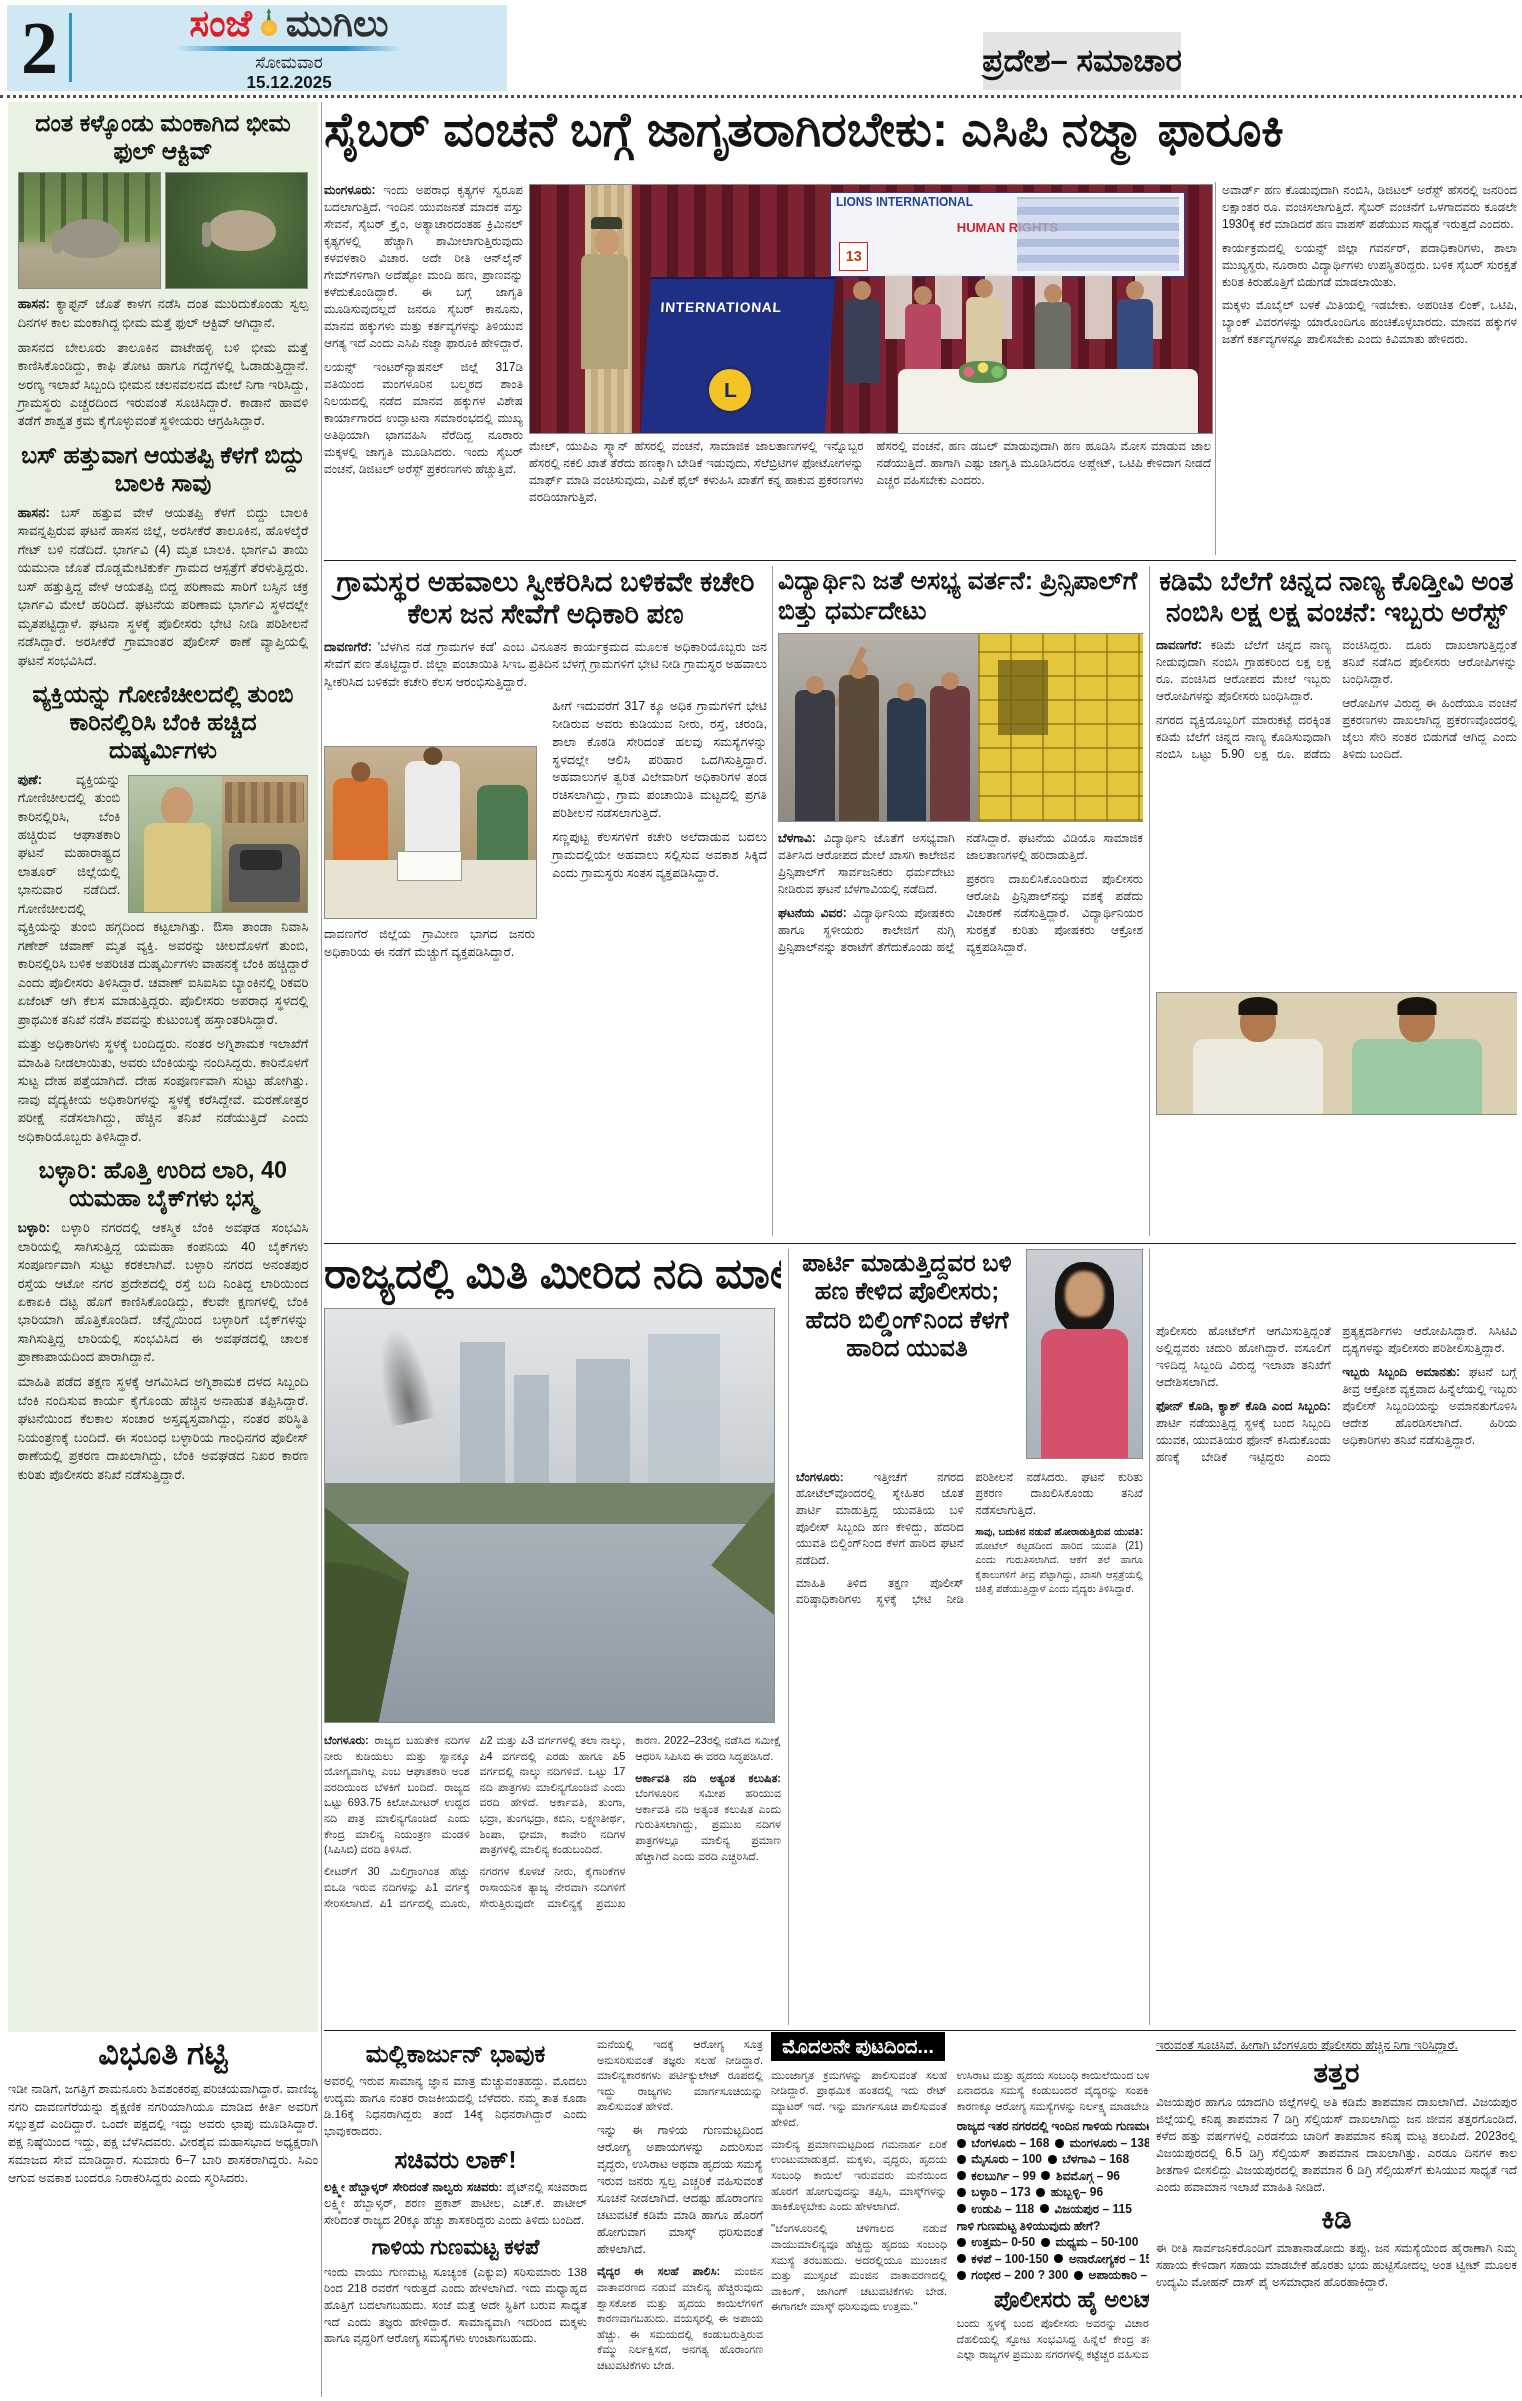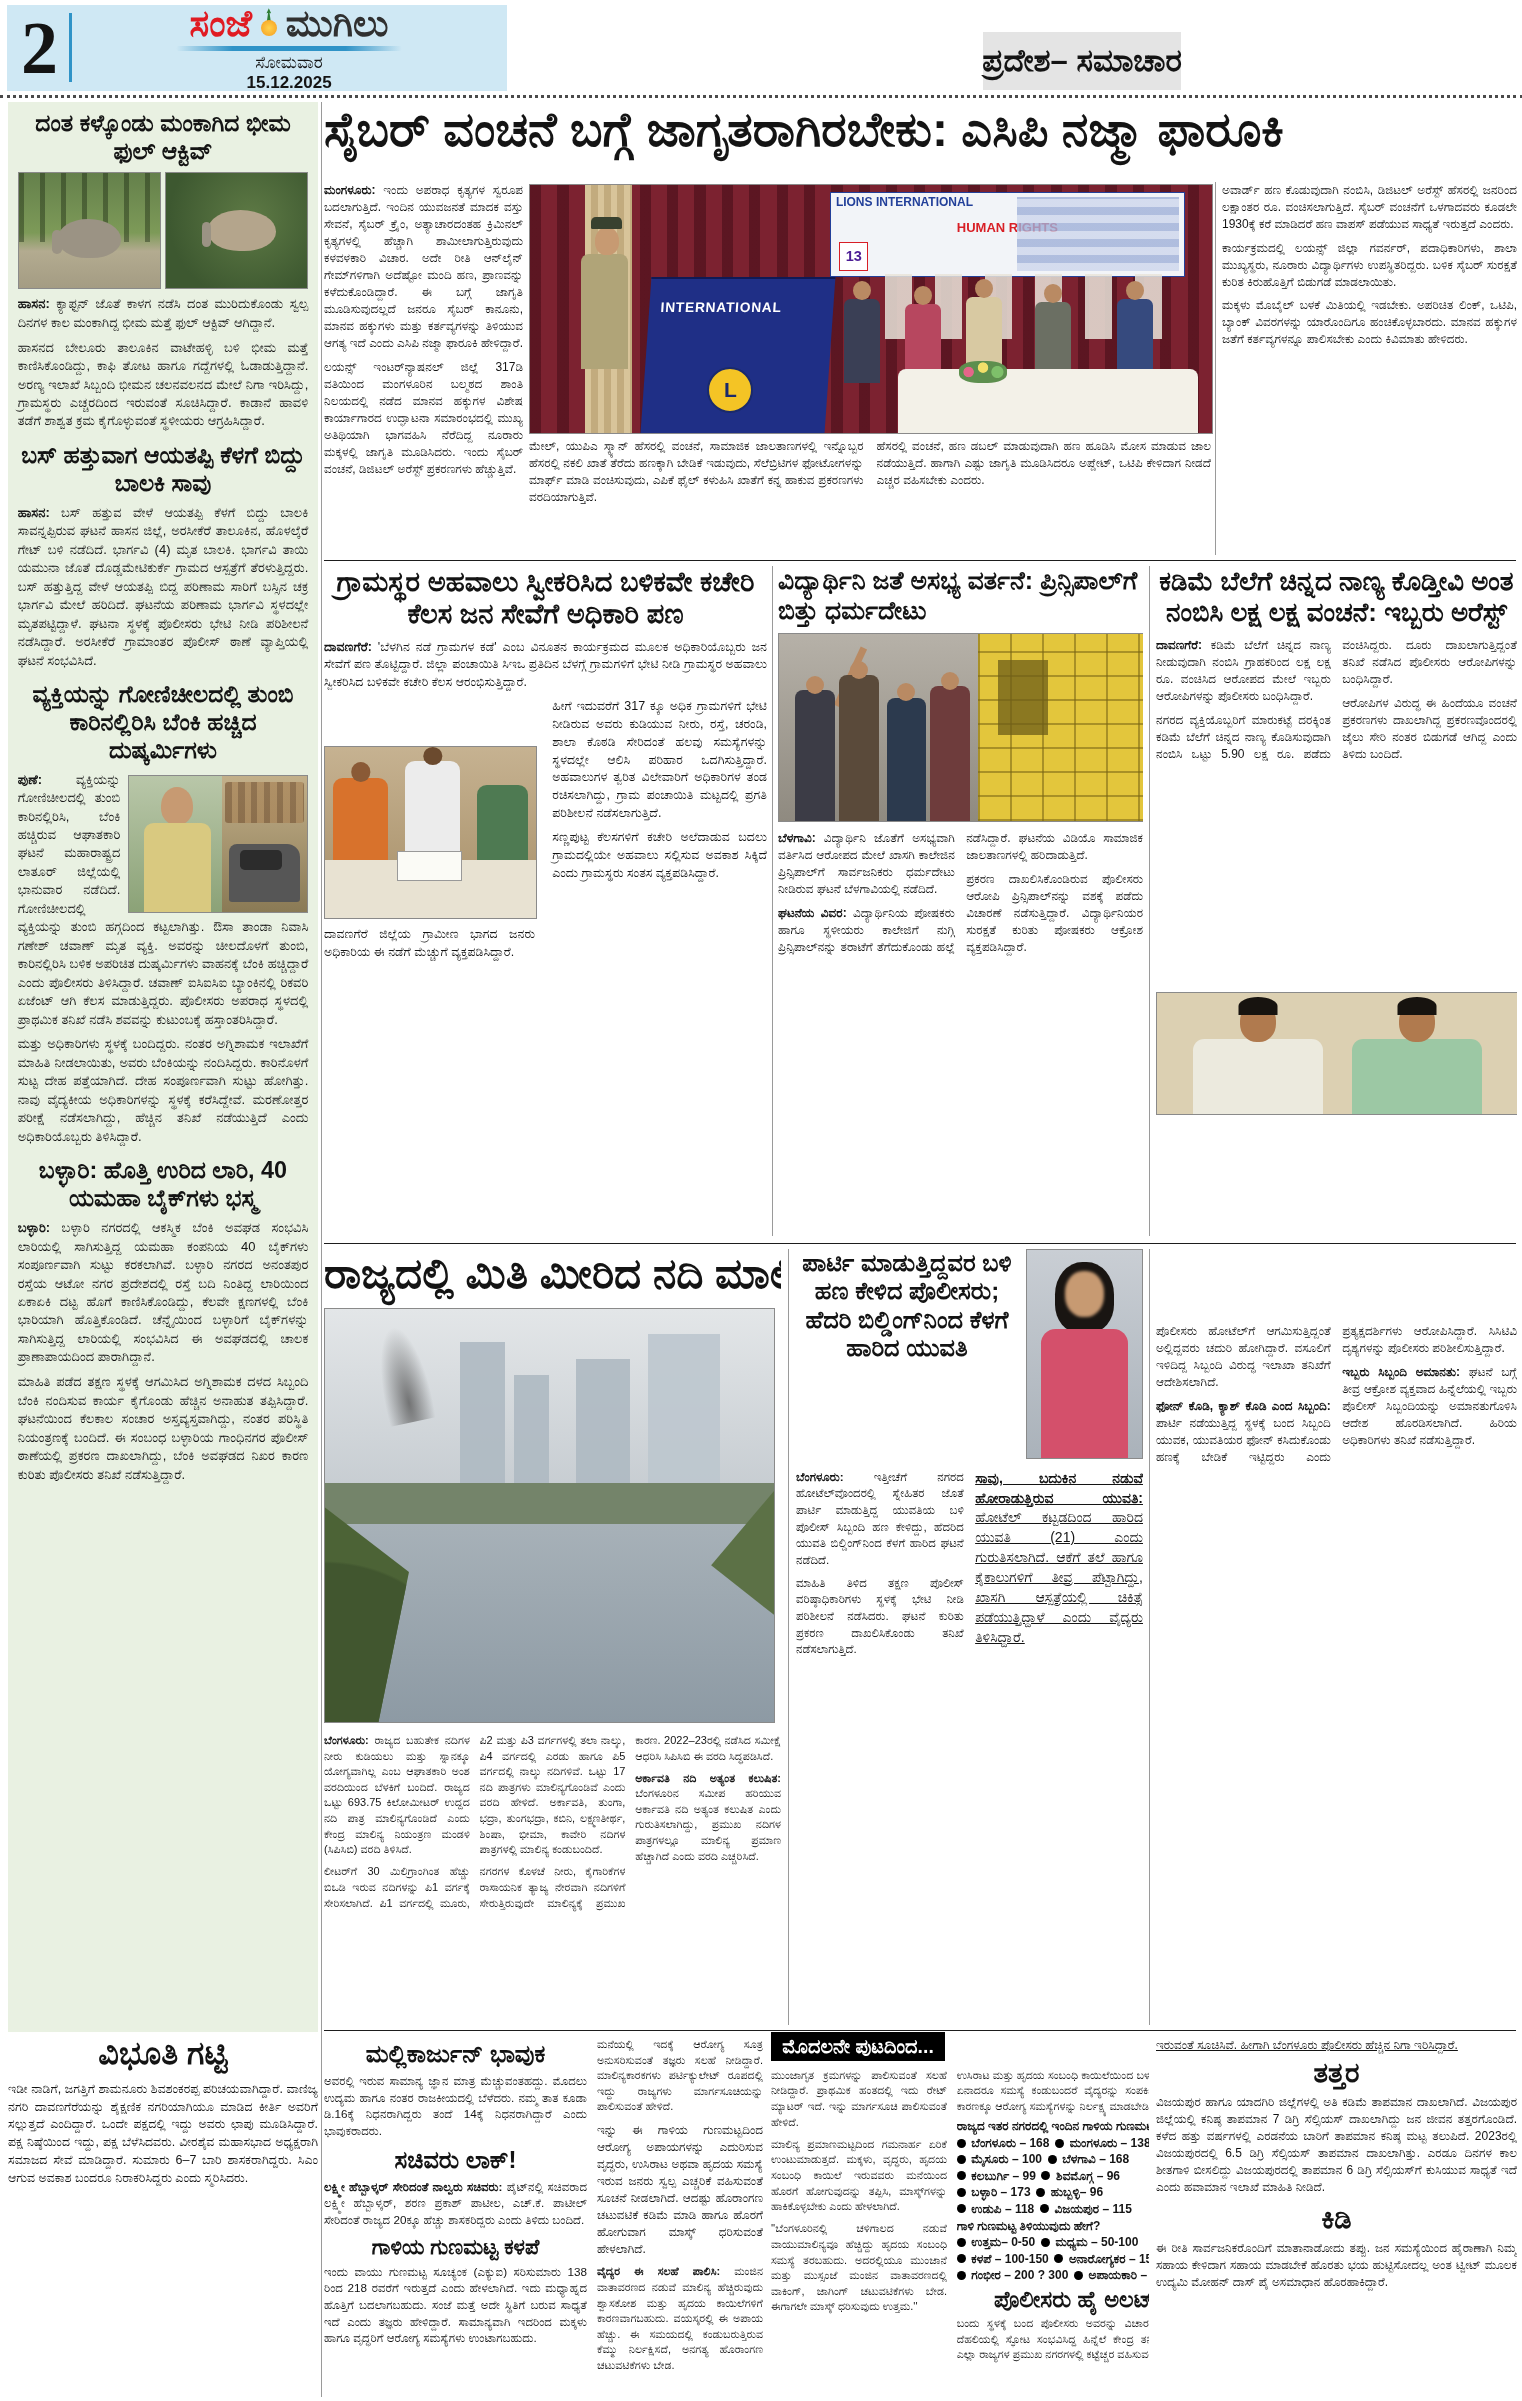--- a/index.html
+++ b/index.html
@@ -54,21 +54,21 @@
   .sack-car{position:absolute;right:4%;bottom:8%;width:40%;height:42%;background:#565656;border-radius:8px 13px 3.2px 3.2px;}
   .sack-car:after{content:"";position:absolute;left:15%;top:10%;width:60%;height:35%;background:#2c2c2c;border-radius:4.8px;}
   .sack-crowd{position:absolute;right:2%;top:4%;width:44%;height:30%;background:repeating-linear-gradient(90deg,#7c5b3a 0 6.5px,#a88458 6.5px 13px);opacity:.7;border-radius:3.2px;}
   
   .confph{left:529px;top:184px;width:682px;height:248px;background:#7c2230;}
   .conf-curt{position:absolute;inset:0;background:repeating-linear-gradient(90deg,rgba(60,10,20,.5) 0 11.3px,rgba(0,0,0,0) 11.3px 27.4px);}
   .conf-beige{position:absolute;left:8%;top:0;width:7%;height:100%;background:repeating-linear-gradient(90deg,#d8c49a 0 6.5px,#c2ab7e 6.5px 13px);}
   .conf-banner{position:absolute;left:44%;top:3%;width:52%;height:34%;background:#f2f4f8;border:1.6px solid #23409a;padding:1.6px 4.8px;box-sizing:border-box;}
   .conf-banner .t1{color:#23409a;font-weight:bold;font-size:12px;}
   .conf-banner .t2{color:#d81f26;font-weight:bold;font-size:13px;text-align:center;margin-top:11.3px;}
-  .conf-day{position:absolute;left:8px;bottom:4.8px;width:27.4px;height:27.4px;background:#fff;border:1.6px solid #d81f26;color:#4c1d95;font-weight:bold;font-size:14.5px;display:flex;align-items:center;justify-content:center;}
+  .conf-day{position:absolute;left:8px;bottom:4.8px;width:27.4px;height:27.4px;background:#fff;border:1.6px solid #d81f26;color:#c2410c;font-weight:bold;font-size:14.5px;display:flex;align-items:center;justify-content:center;}
   .conf-faces{position:absolute;right:4.8px;top:3.2px;width:46%;height:90%;background:repeating-linear-gradient(0deg,#cdd6ec 0 8px,#9fb0d8 8px 16px);opacity:.8;}
   .conf-podium{position:absolute;left:17%;bottom:0;width:27%;height:62%;background:#1f2f86;transform:skewX(-4deg);border-top:2.4px solid #101a55;}
   .conf-podium .pt{color:#fff;font-weight:bold;font-size:13.7px;letter-spacing:0.8px;display:block;margin:21px 0 0 11.3px;}
   .conf-logo{position:absolute;left:26%;bottom:8%;width:42px;height:42px;border-radius:50%;background:#f4c425;border:2.4px solid #1a2a6b;color:#1a2a6b;font-weight:bold;font-size:21px;display:flex;align-items:center;justify-content:center;}
   .conf-officer-head{position:absolute;left:9.5%;top:17%;width:24px;height:27.4px;background:#c79a72;border-radius:50% 50% 45% 45%;}
   .conf-officer-cap{position:absolute;left:9%;top:13%;width:31px;height:11.3px;background:#38412f;border-radius:4.8px 4.8px 1.6px 1.6px;}
   .conf-officer-body{position:absolute;left:7.5%;top:28%;width:47px;height:46%;background:#b0a478;border-radius:8px 8px 0 0;}
   .person{position:absolute;border-radius:6.5px 6.5px 0 0;}
   .person:before{content:"";position:absolute;left:50%;top:-18px;transform:translateX(-50%);width:18px;height:19.4px;background:#b98a63;border-radius:50%;}
   .conf-table{position:absolute;right:2%;bottom:0;width:44%;height:26%;background:#f3f1e8;border-radius:8px 8px 0 0;}
@@ -337,21 +337,21 @@
     <h2 class="hd" style="font-size:24px;flex:1;">ಪಾರ್ಟಿ ಮಾಡುತ್ತಿದ್ದವರ ಬಳಿ ಹಣ ಕೇಳಿದ ಪೊಲೀಸರು; ಹೆದರಿ ಬಿಲ್ಡಿಂಗ್‌ನಿಂದ ಕೆಳಗೆ ಹಾರಿದ ಯುವತಿ</h2>
     <div class="ph womanph" style="flex:0 0 auto;">
       <div class="wm-hair"></div>
         <div class="wm-face"></div>
         <div class="wm-dress"></div>
     </div>
   </div>
   <div style="column-count:2;column-gap:11.3px;height:533px;margin-top:9.7px;">
     <p class="bd" style="font-size:11.7px;"><b class="dl">ಬೆಂಗಳೂರು:</b> <span>ಇತ್ತೀಚೆಗೆ ನಗರದ ಹೋಟೆಲ್‌ವೊಂದರಲ್ಲಿ ಸ್ನೇಹಿತರ ಜೊತೆ ಪಾರ್ಟಿ ಮಾಡುತ್ತಿದ್ದ ಯುವತಿಯ ಬಳಿ ಪೊಲೀಸ್ ಸಿಬ್ಬಂದಿ ಹಣ ಕೇಳಿದ್ದು, ಹೆದರಿದ ಯುವತಿ ಬಿಲ್ಡಿಂಗ್‌ನಿಂದ ಕೆಳಗೆ ಹಾರಿದ ಘಟನೆ ನಡೆದಿದೆ.</span></p>
     <p class="bd" style="font-size:11.7px;">ಮಾಹಿತಿ ತಿಳಿದ ತಕ್ಷಣ ಪೊಲೀಸ್ ವರಿಷ್ಠಾಧಿಕಾರಿಗಳು ಸ್ಥಳಕ್ಕೆ ಭೇಟಿ ನೀಡಿ ಪರಿಶೀಲನೆ ನಡೆಸಿದರು. ಘಟನೆ ಕುರಿತು ಪ್ರಕರಣ ದಾಖಲಿಸಿಕೊಂಡು ತನಿಖೆ ನಡೆಸಲಾಗುತ್ತಿದೆ.</p>
-    <p class="bd" style="font-size:14px;text-decoration:underline;"><b class="dl">ಸಾವು, ಬದುಕಿನ ನಡುವೆ ಹೋರಾಡುತ್ತಿರುವ ಯುವತಿ:</b> <span>ಹೋಟೆಲ್ ಕಟ್ಟಡದಿಂದ ಹಾರಿದ ಯುವತಿ (21) ಎಂದು ಗುರುತಿಸಲಾಗಿದೆ. ಆಕೆಗೆ ತಲೆ ಹಾಗೂ ಕೈಕಾಲುಗಳಿಗೆ ತೀವ್ರ ಪೆಟ್ಟಾಗಿದ್ದು, ಖಾಸಗಿ ಆಸ್ಪತ್ರೆಯಲ್ಲಿ ಚಿಕಿತ್ಸೆ ಪಡೆಯುತ್ತಿದ್ದಾಳೆ ಎಂದು ವೈದ್ಯರು ತಿಳಿಸಿದ್ದಾರೆ.</span></p>
+    <p class="bd" style="font-size:10px;"><b class="dl">ಸಾವು, ಬದುಕಿನ ನಡುವೆ ಹೋರಾಡುತ್ತಿರುವ ಯುವತಿ:</b> <span>ಹೋಟೆಲ್ ಕಟ್ಟಡದಿಂದ ಹಾರಿದ ಯುವತಿ (21) ಎಂದು ಗುರುತಿಸಲಾಗಿದೆ. ಆಕೆಗೆ ತಲೆ ಹಾಗೂ ಕೈಕಾಲುಗಳಿಗೆ ತೀವ್ರ ಪೆಟ್ಟಾಗಿದ್ದು, ಖಾಸಗಿ ಆಸ್ಪತ್ರೆಯಲ್ಲಿ ಚಿಕಿತ್ಸೆ ಪಡೆಯುತ್ತಿದ್ದಾಳೆ ಎಂದು ವೈದ್ಯರು ತಿಳಿಸಿದ್ದಾರೆ.</span></p>
   </div>
 </div>
 
 <div class="rule-v" style="left:1149px;top:1249px;height:776px;"></div>
 
 <div class="abs clip" style="left:1156px;top:1323px;width:361px;height:776px;">
   <div style="column-count:2;column-gap:11.3px;height:775px;">
     <p class="bd" style="font-size:12px;">ಪೊಲೀಸರು ಹೋಟೆಲ್‌ಗೆ ಆಗಮಿಸುತ್ತಿದ್ದಂತೆ ಅಲ್ಲಿದ್ದವರು ಚದುರಿ ಹೋಗಿದ್ದಾರೆ. ವಸೂಲಿಗೆ ಇಳಿದಿದ್ದ ಸಿಬ್ಬಂದಿ ವಿರುದ್ಧ ಇಲಾಖಾ ತನಿಖೆಗೆ ಆದೇಶಿಸಲಾಗಿದೆ.</p>
     <p class="bd" style="font-size:12px;"><b class="dl">ಫೋನ್ ಕೊಡಿ, ಕ್ಯಾಶ್ ಕೊಡಿ ಎಂದ ಸಿಬ್ಬಂದಿ:</b> <span>ಪಾರ್ಟಿ ನಡೆಯುತ್ತಿದ್ದ ಸ್ಥಳಕ್ಕೆ ಬಂದ ಸಿಬ್ಬಂದಿ ಯುವಕ, ಯುವತಿಯರ ಫೋನ್ ಕಸಿದುಕೊಂಡು ಹಣಕ್ಕೆ ಬೇಡಿಕೆ ಇಟ್ಟಿದ್ದರು ಎಂದು ಪ್ರತ್ಯಕ್ಷದರ್ಶಿಗಳು ಆರೋಪಿಸಿದ್ದಾರೆ. ಸಿಸಿಟಿವಿ ದೃಶ್ಯಗಳನ್ನು ಪೊಲೀಸರು ಪರಿಶೀಲಿಸುತ್ತಿದ್ದಾರೆ.</span></p>
     <p class="bd" style="font-size:12px;"><b class="dl">ಇಬ್ಬರು ಸಿಬ್ಬಂದಿ ಅಮಾನತು:</b> <span>ಘಟನೆ ಬಗ್ಗೆ ತೀವ್ರ ಆಕ್ರೋಶ ವ್ಯಕ್ತವಾದ ಹಿನ್ನೆಲೆಯಲ್ಲಿ ಇಬ್ಬರು ಪೊಲೀಸ್ ಸಿಬ್ಬಂದಿಯನ್ನು ಅಮಾನತುಗೊಳಿಸಿ ಆದೇಶ ಹೊರಡಿಸಲಾಗಿದೆ. ಹಿರಿಯ ಅಧಿಕಾರಿಗಳು ತನಿಖೆ ನಡೆಸುತ್ತಿದ್ದಾರೆ.</span></p>

